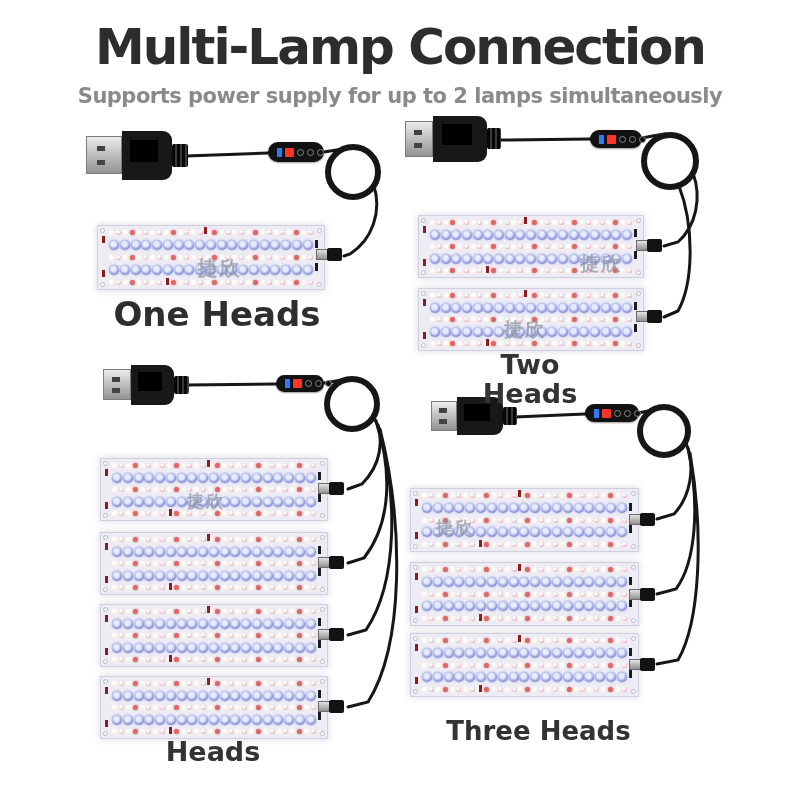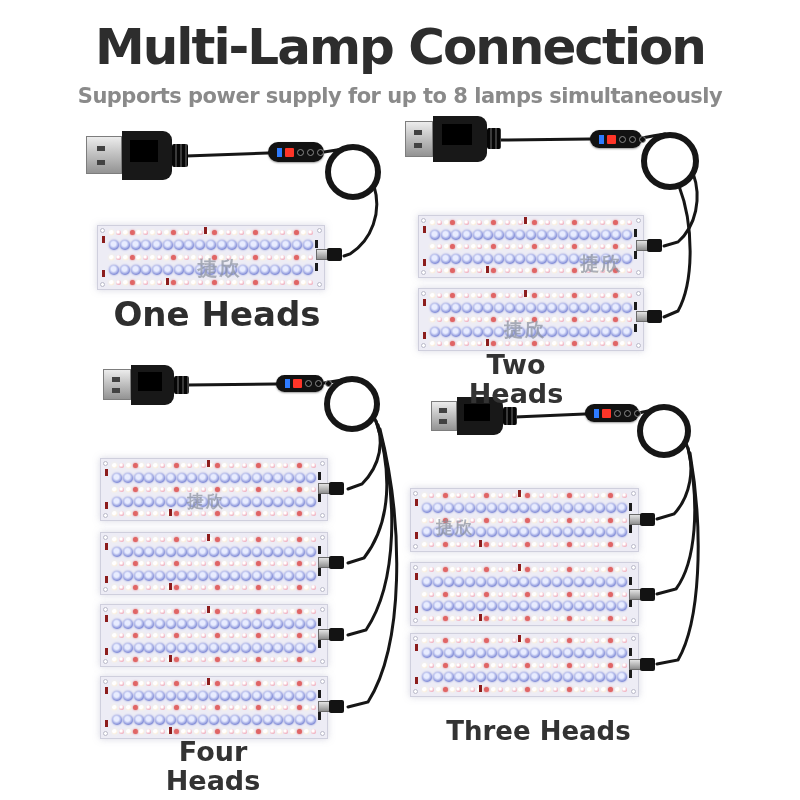--- a/index.html
+++ b/index.html
@@ -59,21 +59,21 @@
   .sec-label{position:absolute;margin:0;text-align:center;font-weight:bold;color:var(--label,#333);
              line-height:1.06;z-index:4;}
   .sec-label span{display:block;}
 </style>
 </head>
 <body>
 
 <div class="canvas">
 
   <h1 class="title">Multi-Lamp Connection</h1>
-  <p class="subtitle">Supports power supply for up to 8 lamps simultaneously</p>
+  <p class="subtitle">Supports power supply for up to 2 lamps simultaneously</p>
 
   <svg class="wires" viewBox="0 0 800 800">
 
     <path class="wire" d="M186,156 L268,153 L324,152 C338,150 345,149 352,147"></path>
     <circle class="coil" cx="353" cy="172" r="25"></circle>
     <path class="wire" d="M374,186 C382,212 372,240 350,254 L344,256"></path>
 
     <path class="wire" d="M499,140 L590,139 L642,138 C652,136 658,135 665,134"></path>
     <circle class="coil" cx="670" cy="161" r="26"></circle>
     <path class="wire" d="M693,173 C702,198 696,226 678,242 L664,246"></path>
@@ -598,21 +598,21 @@
         <i class="chip" style="left: 30%; top: 82%; width: 3px; height: 7px;"></i>
       </div>
     <div class="plug" style="left:636px;top:239px">
         <i class="pm"></i>
         <i class="pb"></i>
       </div>
     <div class="plug" style="left:636px;top:310px">
         <i class="pm"></i>
         <i class="pb"></i>
       </div>
-    <p class="sec-label" style="left:404px;top:351px;width:224px;font-size:27px">
+    <p class="sec-label" style="left:418px;top:351px;width:224px;font-size:27px">
       <span>Two</span>
       <span>Heads</span>
     </p>
   </section>
 
   <section>
     <div class="usb" style="left:103px;top:365px">
       <div class="usb-metal" style="width:28px;height:31px;margin-top:4px">
         <i class="slot" style="top:7px"></i>
         <i class="slot" style="top:18px"></i>
@@ -1248,21 +1248,20 @@
       </div>
     <div class="plug" style="left:318px;top:628px">
         <i class="pm"></i>
         <i class="pb"></i>
       </div>
     <div class="plug" style="left:318px;top:700px">
         <i class="pm"></i>
         <i class="pb"></i>
       </div>
     <p class="sec-label" style="left:95px;top:738px;width:236px;font-size:27px">
-      <span>Four</span>
       <span>Heads</span>
     </p>
   </section>
 
   <section>
     <div class="usb" style="left:431px;top:397px">
       <div class="usb-metal" style="width:26px;height:30px;margin-top:4px">
         <i class="slot" style="top:6px"></i>
         <i class="slot" style="top:17px"></i>
       </div>

